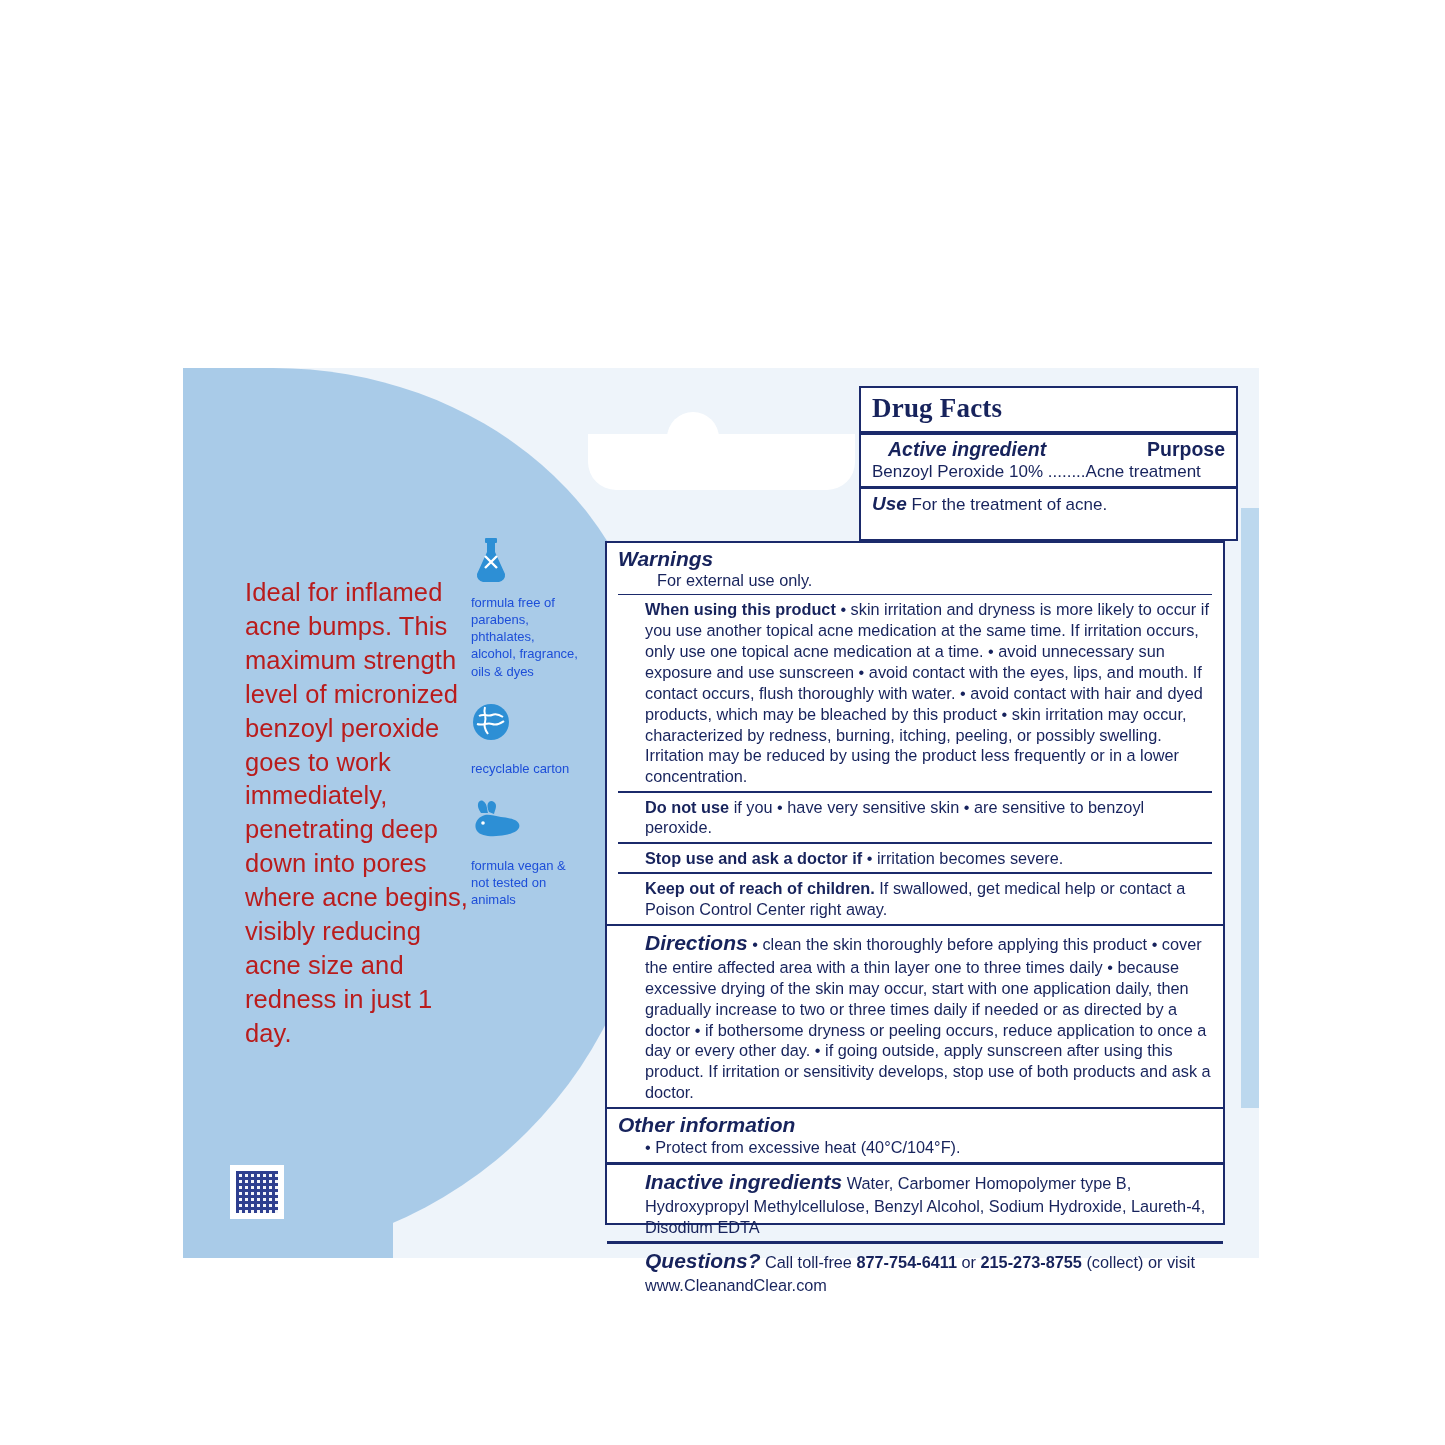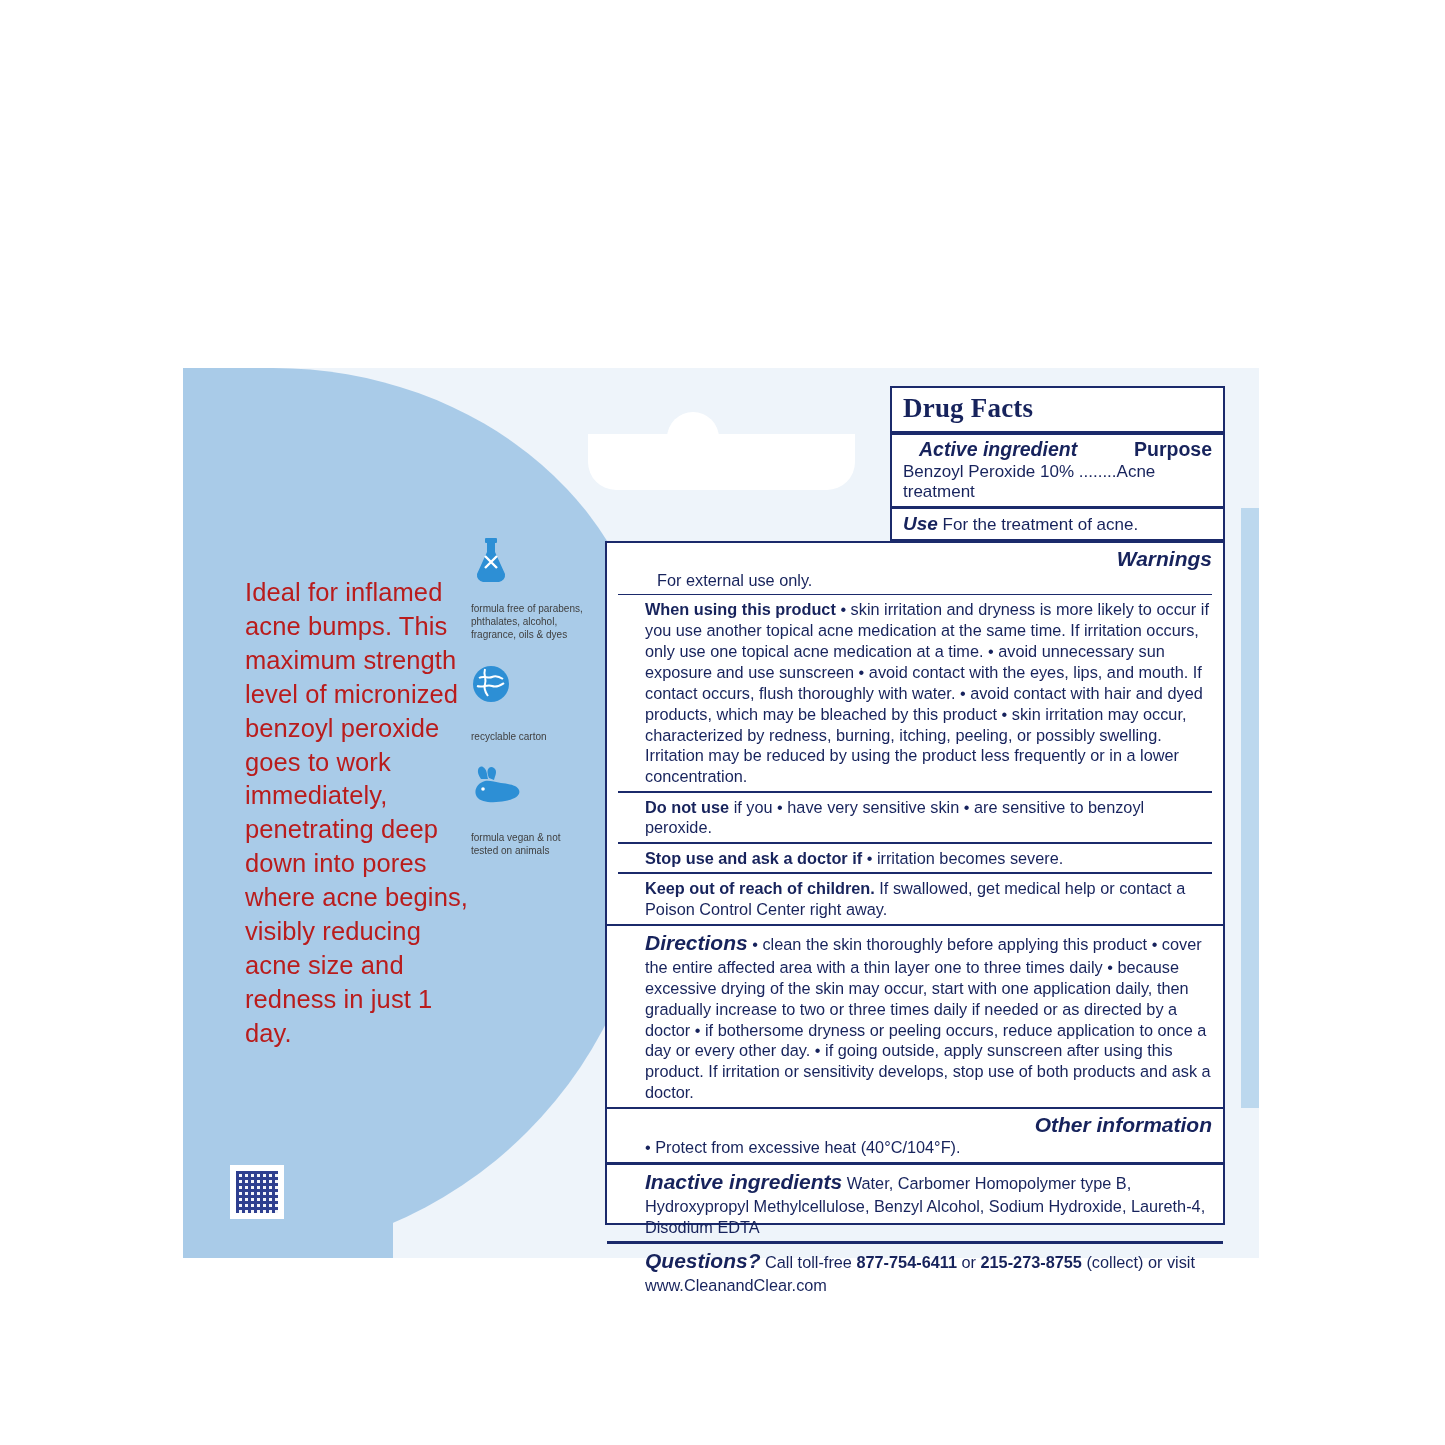--- a/index.html
+++ b/index.html
@@ -96,24 +96,24 @@
     color: #2e4f7d;
   }
   .icon-block { margin-bottom: 22px; }
   .icon-glyph {
     color: #2d8fd5;
     height: 46px;
     display: block;
   }
   .icon-glyph svg { display:block; }
   .icon-caption {
-    font-size: 10px;
+    font-size: 13px;
     line-height: 1.32;
-    color: #404040;
-    margin-top: 20px;
+    color: #1d4ed8;
+    margin-top: 12px;
   }
 
   
   #datamatrix {
     position: absolute;
     left: 47px;
     top: 797px;
     width: 54px;
     height: 54px;
     background: #ffffff;
@@ -131,21 +131,21 @@
   }
 
   
   .panel {
     position: absolute;
     background: #ffffff;
     border: 2.5px solid #1b2a6b;
     box-sizing: border-box;
     color: #17235c;
   }
-  #panel-top  { left: 890px; top: 386px; width: 335px; height: 155px; }
+  #panel-top  { left: 859px; top: 386px; width: 379px; height: 155px; }
   #panel-main { left: 605px; top: 541px; width: 620px; height: 684px; }
 
   .df-title {
     font-family: "Liberation Serif", serif;
     font-weight: bold;
     font-size: 27px;
     line-height: 1;
     padding: 7px 11px 4px 11px;
     letter-spacing: .2px;
   }
@@ -171,21 +171,20 @@
   .use-line {
     font-size: 17px;
     padding: 4px 11px 4px 11px;
   }
   .use-label { font-style: italic; font-weight: bold; font-size: 19px; }
 
   .sec-title {
     font-style: italic;
     font-weight: bold;
     font-size: 21px;
-    text-align: right;
   }
   .body-txt {
     font-size: 16.3px;
     line-height: 1.28;
     margin-left: 27px;
   }
   .small-sub { font-size: 16.3px; margin-left: 39px; }
 
   .block { padding: 4px 11px 4px 11px; }
   .sep { height: 2.5px; background: #1b2a6b; }

